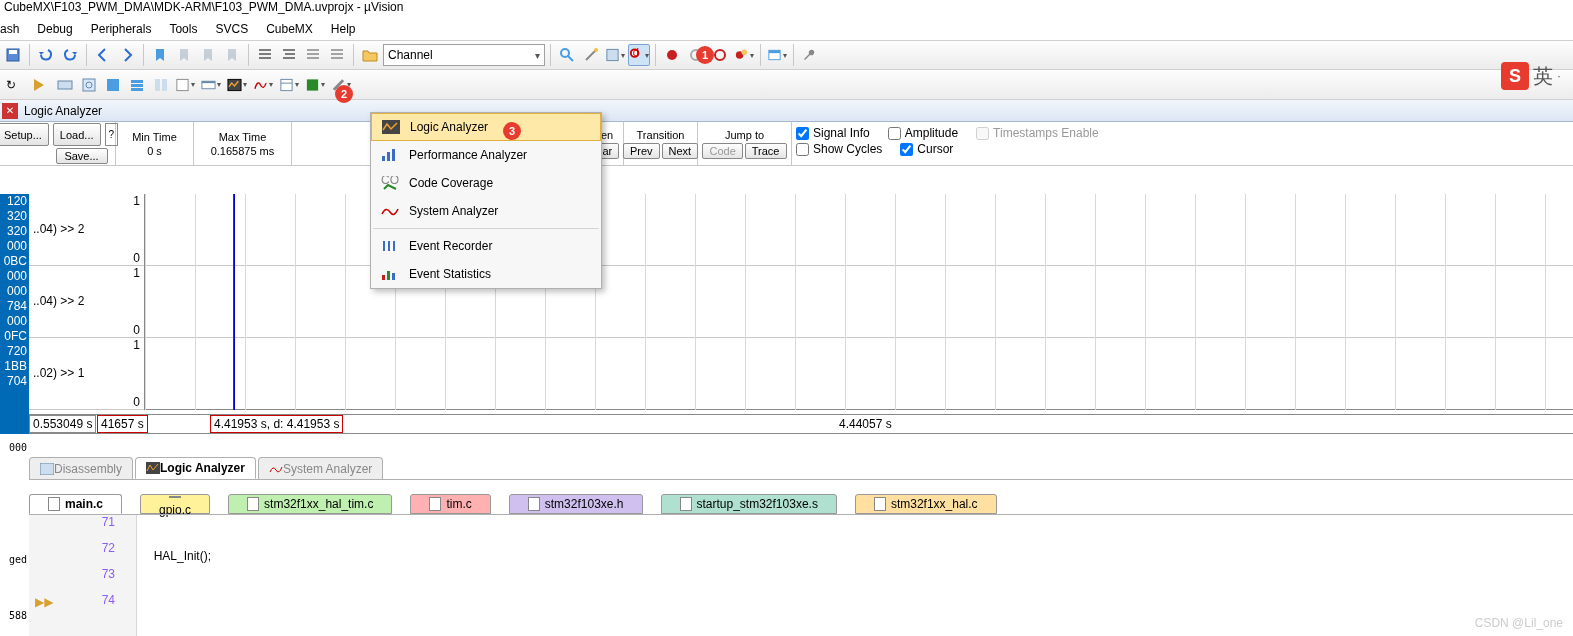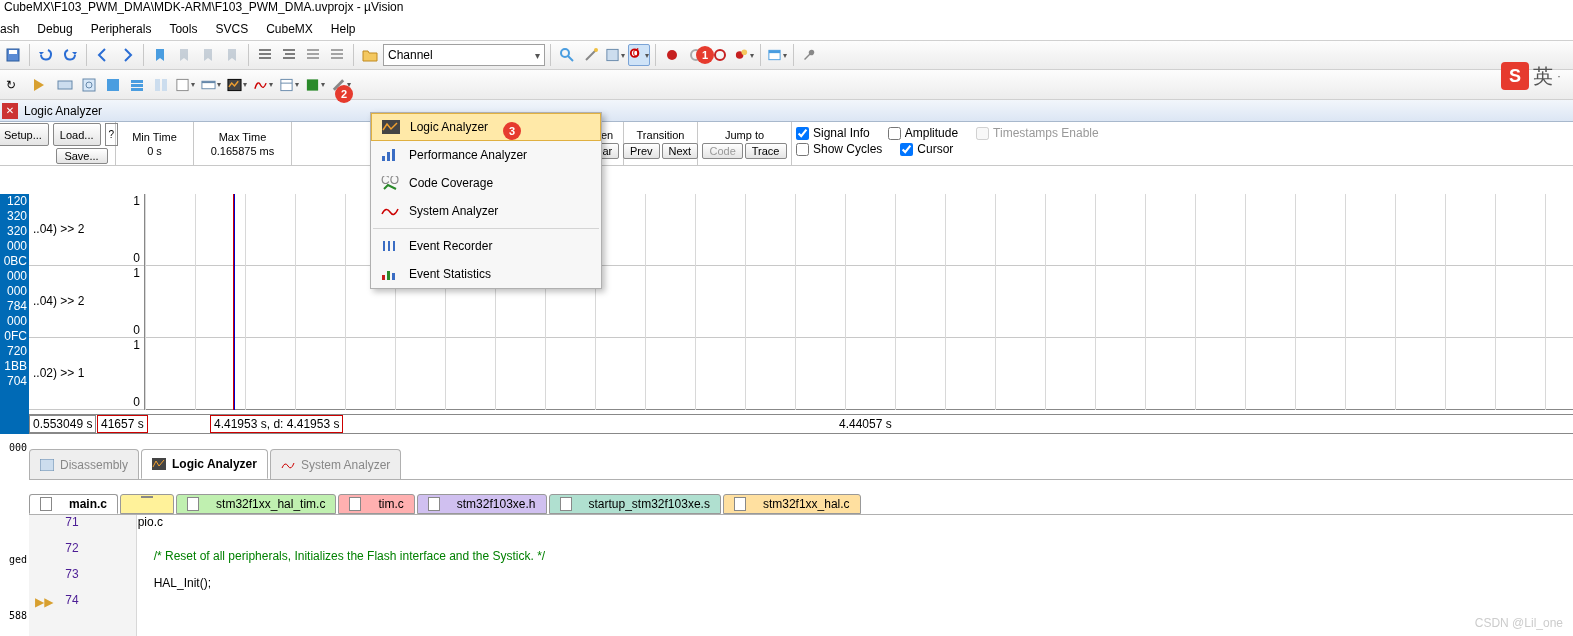--- a/index.html
+++ b/index.html
@@ -54,32 +54,32 @@
 .wave .row { height:72px; border-bottom:1px solid #c8c8c8; position:relative; }
 .grid { position:absolute; left:145px; top:194px; right:0; height:216px; pointer-events:none; }
 .vline { position:absolute; top:0; bottom:0; width:1px; background:#d8d8d8; }
 .cursor-line { position:absolute; top:0; bottom:0; width:1px; background:#c00; }
 .cursor-line2 { position:absolute; top:0; bottom:0; width:1px; background:#00c; }
 
 .time-row { position:absolute; left:29px; top:414px; right:0; height:20px; border-top:1px solid #888; border-bottom:1px solid #888; font-family:Consolas,monospace; font-size:12px; }
 .time-row .box { position:absolute; border:1px solid #c00; padding:0 3px; top:0; height:18px; display:flex; align-items:center; background:#fff;}
 
 .bottom-tabs { position:absolute; left:29px; top:456px; right:0; height:24px; display:flex; align-items:flex-end; border-bottom:1px solid #b0b0b0;}
-.btab { height:30px; border:1px solid #b0b0b0; border-bottom:none; border-radius:4px 4px 0 0; padding:2px 10px; margin-right:2px; display:flex; align-items:center; gap:6px; background:#eee;}
+.btab { height:22px; border:1px solid #b0b0b0; border-bottom:none; border-radius:4px 4px 0 0; padding:2px 10px; margin-right:2px; display:flex; align-items:center; background:#eee;}
 .btab.active { background:#fff; font-weight:bold; border-bottom:1px solid #fff;}
 .btab .ico { width:14px; height:12px; }
 
 .file-tabs { position:absolute; left:29px; top:490px; right:0; height:24px; display:flex; align-items:flex-end; }
-.ftab { height:20px; border:1px solid #999; border-radius:3px 3px 0 0; padding:1px 10px; margin-right:2px; display:flex; align-items:center; gap:17px; font-size:11px; }
+.ftab { height:20px; border:1px solid #999; border-radius:3px 3px 0 0; padding:1px 18px; margin-right:18px; display:flex; align-items:center; gap:5px; font-size:11px; }
 .ftab .doc-ico { width:12px; height:14px; background:#fff; border:1px solid #888; position:relative;}
 .ftab.active { font-weight:bold; background:#fff; border-bottom-color:#fff;}
 
 .editor { position:absolute; left:29px; top:514px; right:0; bottom:0; border-top:1px solid #b0b0b0; font-family:Consolas,monospace; font-size:16px; overflow:hidden;}
 .gutter { position:absolute; left:0; top:0; width:108px; bottom:0; background:#f4f4f4; border-right:1px solid #d8d8d8; }
-.gutter .ln { position:absolute; left:0; width:86px; text-align:center; color:#4c1d95; }
+.gutter .ln { position:absolute; left:0; width:86px; text-align:right; color:#8b5cf6; }
 .gutter .mk { position:absolute; left:6px; width:18px; text-align:center; }
 .code { position:absolute; left:118px; top:0; right:0; bottom:0; }
 .code pre { font-family:Consolas,monospace; font-size:16px; line-height:26px; color:#000;}
 .comment { color:#008000; }
 
 .sogou { position:absolute; right:12px; top:62px; display:flex; align-items:center; gap:4px; }
 .sogou .s { width:28px; height:28px; background:#e63b2e; border-radius:4px; color:#fff; font-weight:bold; display:flex; align-items:center; justify-content:center; font-size:18px; }
 
 .watermark { position:absolute; right:10px; bottom:6px; color:#ccc; font-size:12px; }
 
@@ -619,21 +619,20 @@
 <div class="editor">
   <div class="gutter" id="gutter">
     <span class="mk" style="top:80px;color:#d8a030">▶▶</span>
   <div class="ln" style="top: 0px;">71</div>
       <div class="ln" style="top: 26px;">72</div>
       <div class="ln" style="top: 52px;">73</div>
       <div class="ln" style="top: 78px;">74</div>
     </div>
   <div class="code">
       <pre id="codepre"><span class="">  
-</span><span class="comment">  /* Reset of all peripherals, Initializes the Flash interface and the Systick. */
 </span><span class="">  HAL_Init();
 </span></pre>
     </div>
 </div>
 
 <div class="sogou">
   <div class="s">S</div>
   <span style="font-size:20px;color:#555">英</span>
   <span style="color:#555">·</span>
 </div>

